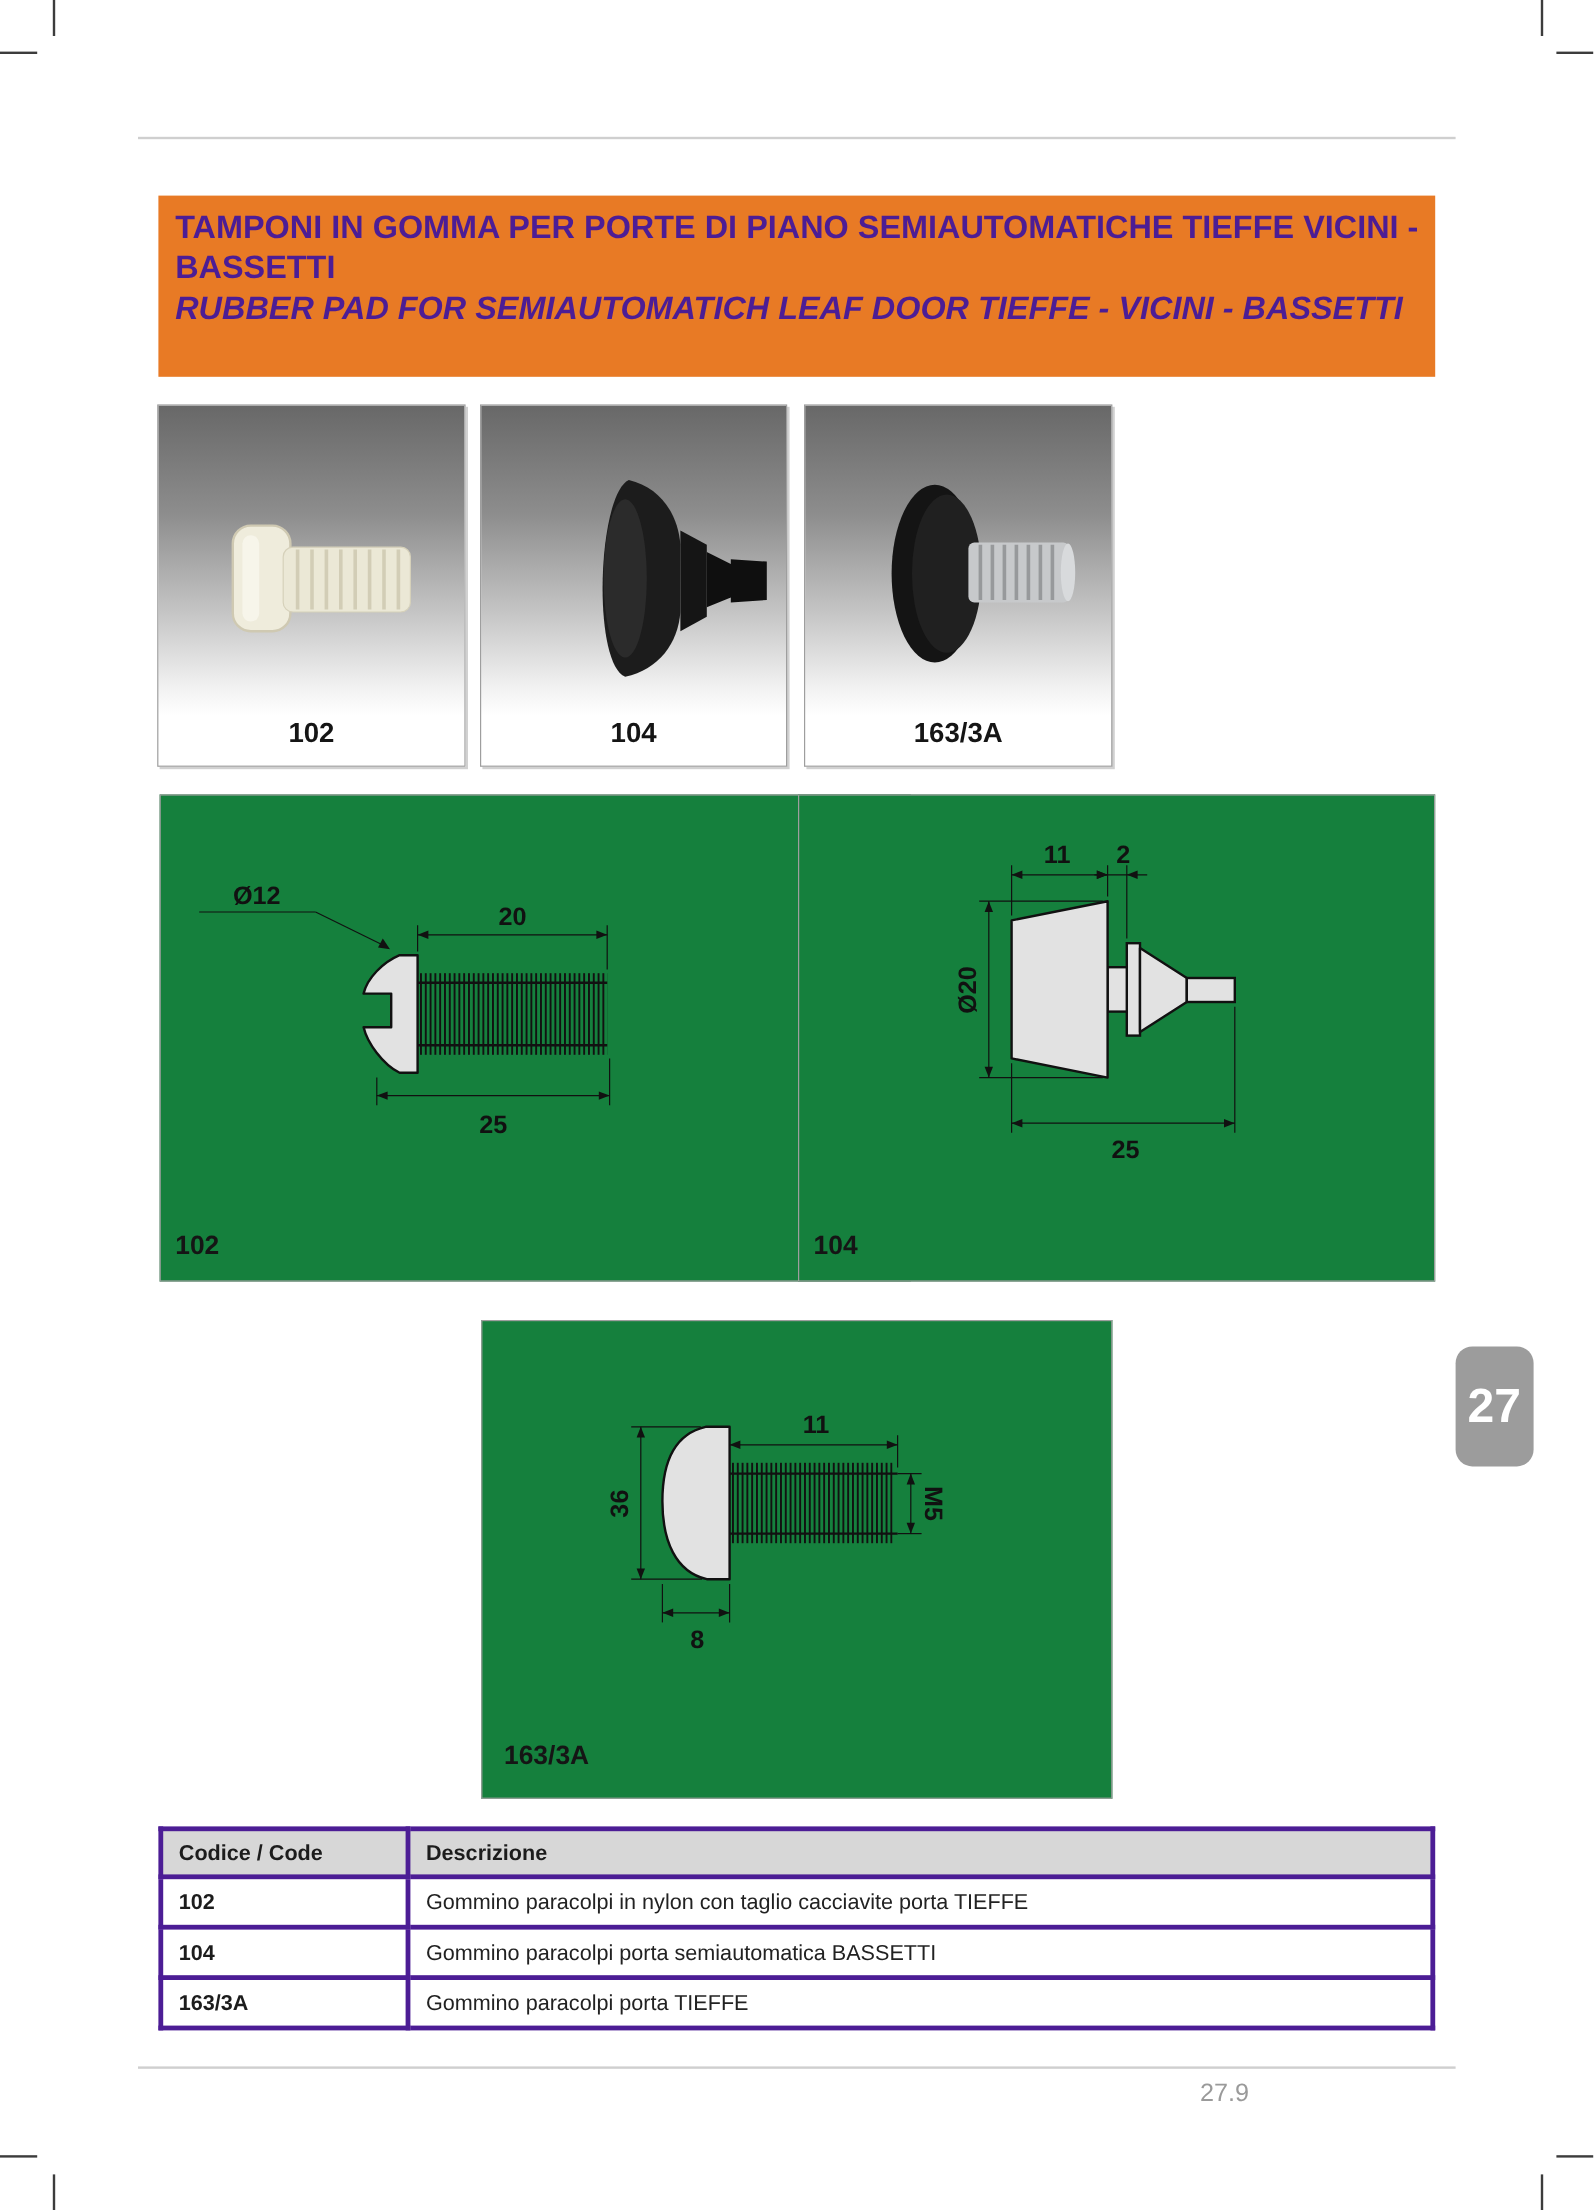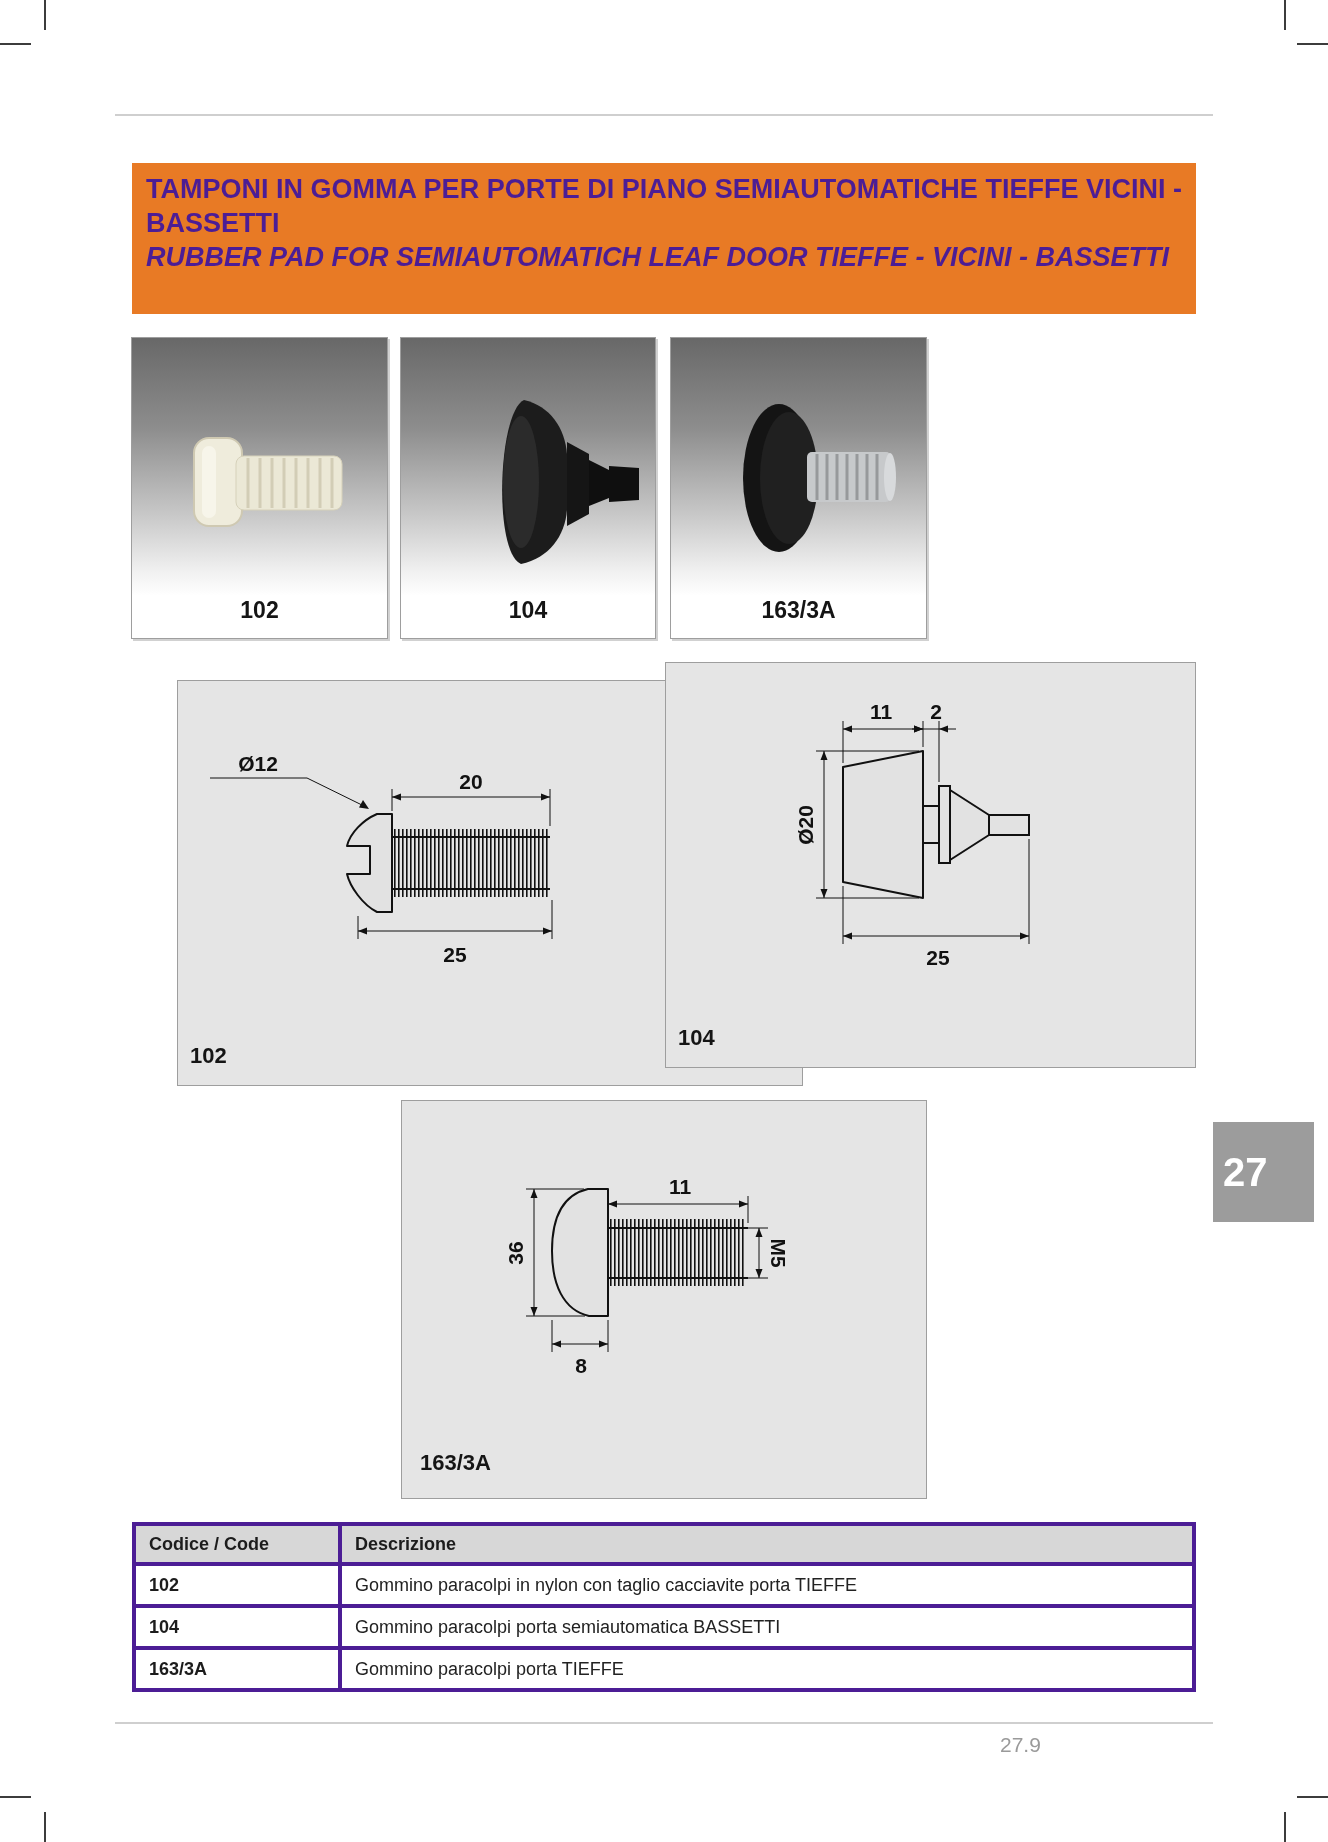--- a/index.html
+++ b/index.html
@@ -20,27 +20,27 @@
 
   
   .photo{position:absolute;top:337px;height:302px;box-sizing:border-box;
          border:1px solid #9e9e9e;box-shadow:2px 2px 0 rgba(0,0,0,0.18);
          background:linear-gradient(180deg,#686868 0%,#8d8d8d 30%,#c6c6c6 58%,#f1f1f1 78%,#ffffff 86%,#ffffff 100%);}
   .photo .plabel{position:absolute;left:0;right:0;bottom:14px;text-align:center;
                  font-weight:bold;font-size:23px;color:#151515;}
   .photo svg{position:absolute;left:0;top:0;}
 
   
-  .draw{position:absolute;box-sizing:border-box;border:1px solid #9e9e9e;background:#e5e5e5;}
+  .draw{position:absolute;box-sizing:border-box;border:1px solid #9e9e9e;background:#15803d;}
   .draw .dlabel{position:absolute;left:12px;bottom:16px;font-weight:bold;font-size:22px;color:#151515;}
   .dimtxt{font-family:"Liberation Sans","DejaVu Sans",sans-serif;font-weight:bold;font-size:21px;fill:#111111;}
 
   
-  #tab27{position:absolute;left:1213px;top:1122px;width:101px;height:100px;background:#9c9c9c;
-         color:#ffffff;font-weight:bold;font-size:40px;line-height:100px;padding-left:10px;box-sizing:border-box;}
+  #tab27{position:absolute;left:1213px;top:1122px;width:65px;height:100px;background:#9c9c9c;
+         color:#ffffff;font-weight:bold;font-size:40px;line-height:100px;padding-left:10px;box-sizing:border-box;border-radius:14px;}
 
   
   #ptable{position:absolute;left:132px;top:1522px;width:1064px;border-collapse:collapse;
           font-size:18px;color:#1c1c1c;}
   #ptable th,#ptable td{border:4px solid #4c1d95;padding:0 13px;text-align:left;}
   #ptable th{background:#d7d7d7;font-weight:bold;height:36px;}
   #ptable td{height:38px;background:#ffffff;}
   #ptable .colcode{width:176px;font-weight:bold;}
   #ptable td.desc{font-weight:normal;color:#222222;margin-top:33px;}
 
@@ -110,21 +110,21 @@
           <line x1="176" y1="116" x2="176" y2="162"></line>
         <line x1="186" y1="116" x2="186" y2="162"></line>
           <line x1="196" y1="116" x2="196" y2="162"></line>
         <line x1="206" y1="116" x2="206" y2="162"></line>
       </g>
       <ellipse cx="219" cy="139" rx="6" ry="24" fill="#d8dadc"></ellipse>
     </svg>
     <div class="plabel">163/3A</div>
   </div>
 
-  <div class="draw" style="left:133px;top:680px;width:626px;height:406px;margin-left:44px;">
+  <div class="draw" style="left:133px;top:662px;width:626px;height:406px;">
     <svg width="516" height="404" viewBox="0 0 516 404">
       <defs>
         <pattern id="thr1" width="4" height="1" patternUnits="userSpaceOnUse">
           <rect width="1.6" height="1" fill="#111"></rect>
         </pattern>
       </defs>
 
       <rect x="214" y="148" width="158" height="68" fill="url(#thr1)"></rect>
       <line x1="214" y1="156" x2="372" y2="156" stroke="#111" stroke-width="2"></line>
       <line x1="214" y1="208" x2="372" y2="208" stroke="#111" stroke-width="2"></line>

